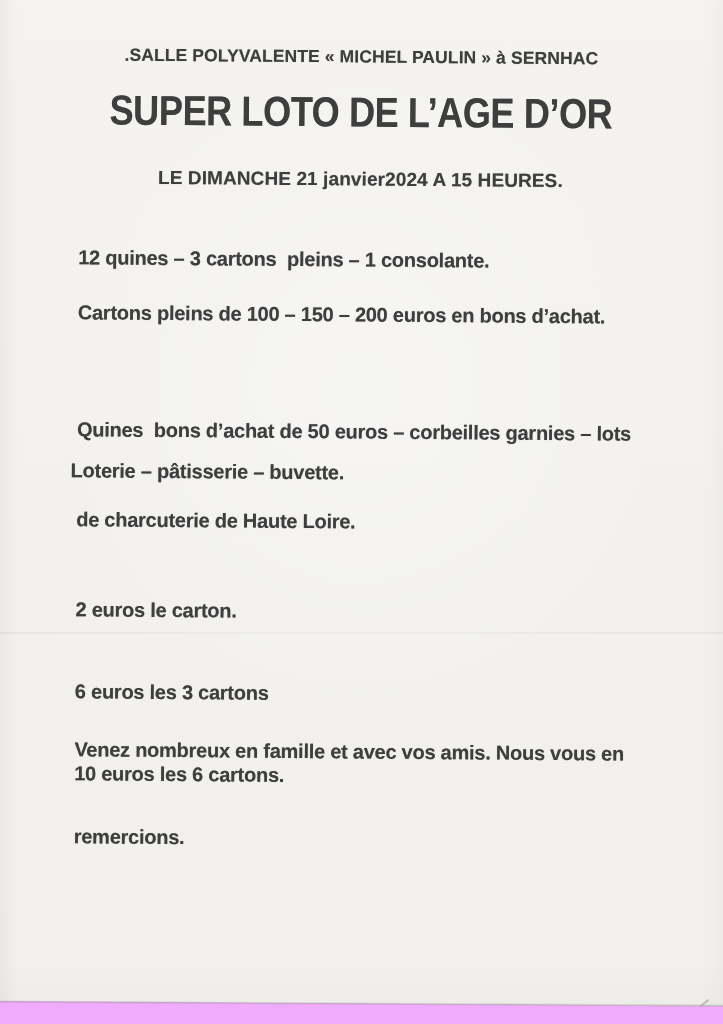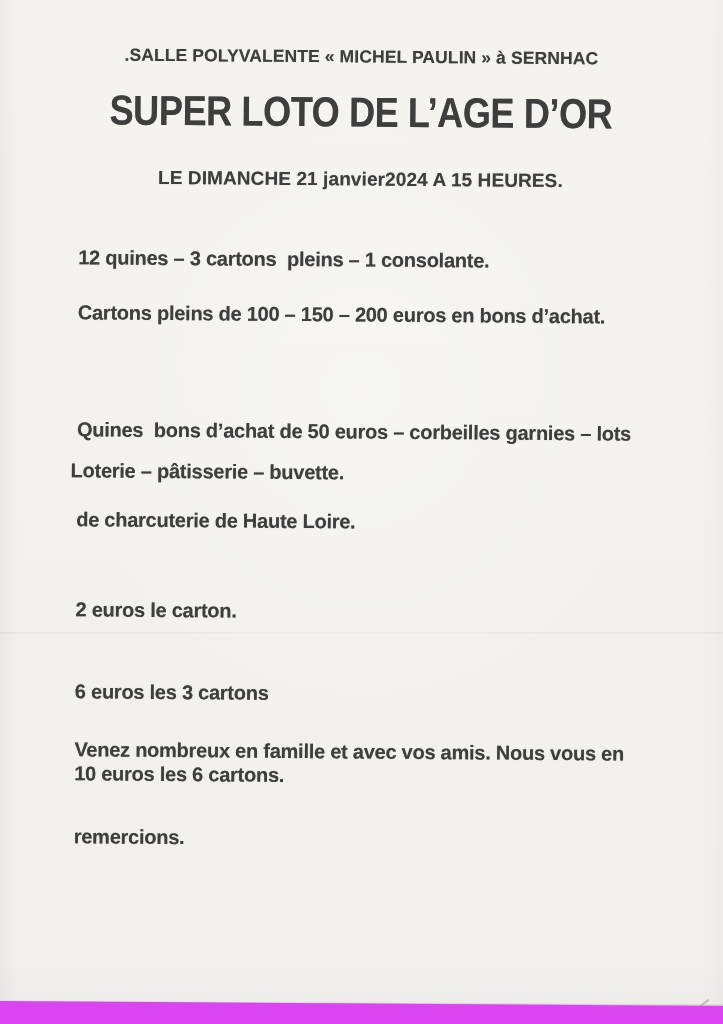--- a/index.html
+++ b/index.html
@@ -8,21 +8,21 @@
     width: 723px;
     height: 1024px;
     overflow: hidden;
     background: #fdfdfd;
     font-family: "Liberation Sans", sans-serif;
   }
   .scan {
     position: relative;
     width: 723px;
     height: 1024px;
-    background: #d946ef;
+    background: #f0abfc;
   }
   
   .paper {
     position: absolute;
     inset: 0;
     background: linear-gradient(180deg, #f4f3f0 0%, #f2f1ee 55%, #f1f0ec 100%);
     clip-path: polygon(0 0, 723px 0, 723px 1006px, 0 1001px);
   }
   .paper::before {
     content: "";

